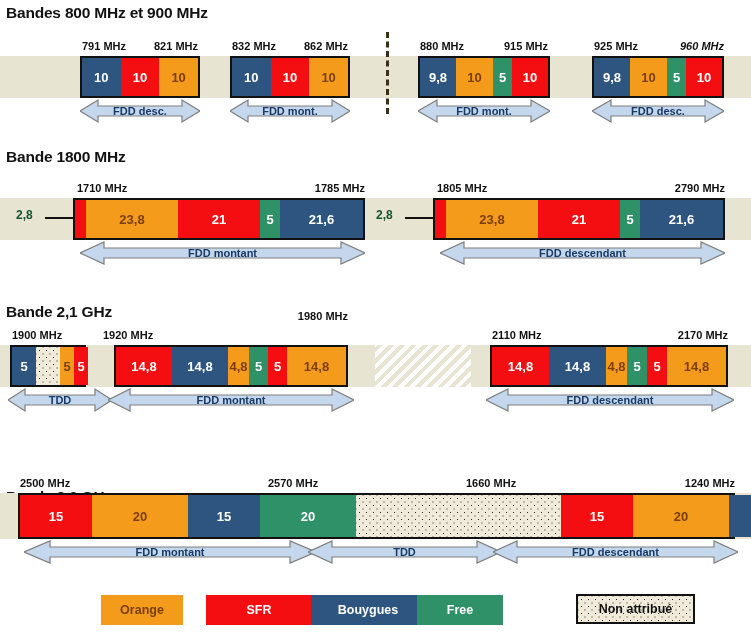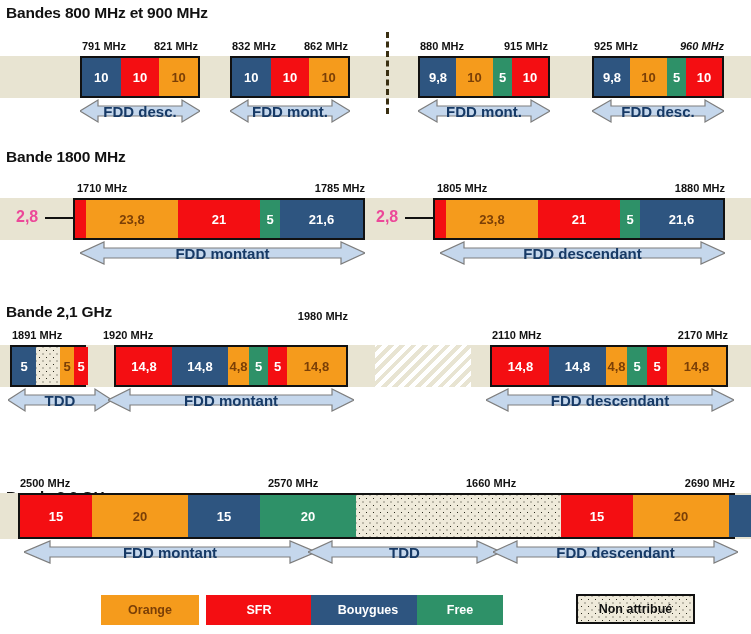--- a/index.html
+++ b/index.html
@@ -52,26 +52,26 @@
     white-space:nowrap;
     text-align:right;
   }
   .freq.r{transform:translateX(-100%);}
   
   .arrowwrap{position:absolute;height:26px;}
   .arrowwrap svg{display:block;width:100%;height:100%;}
   .arrowlbl{
     position:absolute;top:0;left:0;right:0;bottom:0;
     display:flex;align-items:center;justify-content:center;
-    font-size:15px;font-weight:bold;color:#173A66;
+    font-size:11px;font-weight:bold;color:#173A66;
     pointer-events:none;white-space:nowrap;
   }
   
   .callout{
-    position:absolute;font-size:16px;font-weight:bold;color:#ec4899;
+    position:absolute;font-size:12px;font-weight:bold;color:#14532d;
     white-space:nowrap;
   }
   .calloutline{position:absolute;height:0;border-top:2px solid #111111;}
   
   .legend-item{
     position:absolute;height:30px;display:flex;align-items:center;
     justify-content:center;font-size:12.5px;font-weight:bold;
     box-sizing:border-box;
   }
   .legend-na{
@@ -160,21 +160,21 @@
   <div class="blk c-bouygues" style="width:83px">21,6</div>
 </div>
 <div class="arrowwrap" style="left:80px;top:240px;width:285px;">
   <svg viewBox="0 0 285 26" preserveAspectRatio="none">
       <polygon points="0,13 24,2 24,8 261,8 261,2 285,13 261,24 261,18 24,18 24,24" fill="#C5D7EC" stroke="#7E7E7E" stroke-width="1.2"></polygon>
     </svg>
   <div class="arrowlbl">FDD montant</div>
 </div>
 
 <div class="freq" style="left:437px;top:182px;">1805 MHz</div>
-<div class="freq r" style="left:725px;top:182px;">1880 MHz</div>
+<div class="freq r" style="left:725px;top:182px;">2790 MHz</div>
 <div class="callout" style="left:376px;top:208px;">2,8</div>
 <div class="calloutline" style="left:405px;top:217px;width:28px;"></div>
 <div class="blockrow" style="left:433px;top:198px;width:292px;">
   <div class="blk c-sfr" style="width:11px"></div>
   <div class="blk c-orange" style="width:92px">23,8</div>
   <div class="blk c-sfr" style="width:82px">21</div>
   <div class="blk c-free" style="width:20px">5</div>
   <div class="blk c-bouygues" style="width:83px">21,6</div>
 </div>
 <div class="arrowwrap" style="left:440px;top:240px;width:285px;">
@@ -182,21 +182,21 @@
       <polygon points="0,13 24,2 24,8 261,8 261,2 285,13 261,24 261,18 24,18 24,24" fill="#C5D7EC" stroke="#7E7E7E" stroke-width="1.2"></polygon>
     </svg>
   <div class="arrowlbl">FDD descendant</div>
 </div>
 
 <div class="band-title" style="left:6px;top:303px;">Bande 2,1 GHz</div>
 
 <div class="beige-strip" style="top:345px;height:42px;"></div>
 <div class="hatch-strip" style="left:375px;top:345px;width:96px;height:42px;"></div>
 
-<div class="freq" style="left:12px;top:329px;">1891 MHz</div>
+<div class="freq" style="left:12px;top:329px;">1900 MHz</div>
 <div class="blockrow" style="left:10px;top:345px;width:76px;">
   <div class="blk c-bouygues" style="width:24px">5</div>
   <div class="blk c-na" style="width:24px"></div>
   <div class="blk c-orange" style="width:14px">5</div>
   <div class="blk c-sfr" style="width:14px">5</div>
 </div>
 <div class="arrowwrap" style="left:8px;top:387px;width:104px;">
   <svg viewBox="0 0 104 26" preserveAspectRatio="none">
       <polygon points="0,13 17,2 17,8 87,8 87,2 104,13 87,24 87,18 17,18 17,24" fill="#C5D7EC" stroke="#7E7E7E" stroke-width="1.2"></polygon>
     </svg>
@@ -237,21 +237,21 @@
   <div class="arrowlbl">FDD descendant</div>
 </div>
 
 <div class="band-title" style="left:6px;top:452px;margin-top:36px;">Bande 2,6 GHz</div>
 
 <div class="beige-strip" style="top:493px;height:46px;"></div>
 
 <div class="freq" style="left:20px;top:477px;">2500 MHz</div>
 <div class="freq" style="left:268px;top:477px;">2570 MHz</div>
 <div class="freq" style="left:466px;top:477px;">1660 MHz</div>
-<div class="freq r" style="left:735px;top:477px;">2690 MHz</div>
+<div class="freq r" style="left:735px;top:477px;">1240 MHz</div>
 
 <div class="blockrow" style="left:18px;top:493px;width:717px;height:46px;">
   <div class="blk c-sfr" style="width:72px">15</div>
   <div class="blk c-orange" style="width:96px">20</div>
   <div class="blk c-bouygues" style="width:72px">15</div>
   <div class="blk c-free" style="width:96px">20</div>
   <div class="blk c-na" style="width:205px"></div>
   <div class="blk c-sfr" style="width:72px">15</div>
   <div class="blk c-orange" style="width:96px">20</div>
   <div class="blk c-bouygues" style="width:72px">15</div>
@@ -270,17 +270,17 @@
     </svg>
   <div class="arrowlbl">TDD</div>
 </div>
 <div class="arrowwrap" style="left:493px;top:539px;width:245px;">
   <svg viewBox="0 0 245 26" preserveAspectRatio="none">
       <polygon points="0,13 24,2 24,8 221,8 221,2 245,13 221,24 221,18 24,18 24,24" fill="#C5D7EC" stroke="#7E7E7E" stroke-width="1.2"></polygon>
     </svg>
   <div class="arrowlbl">FDD descendant</div>
 </div>
 
-<div class="legend-item c-orange" style="left:101px;top:595px;width:98px;">Orange</div>
+<div class="legend-item c-orange" style="left:101px;top:595px;width:82px;">Orange</div>
 <div class="legend-item c-sfr" style="left:206px;top:595px;width:106px;">SFR</div>
 <div class="legend-item c-bouygues" style="left:311px;top:595px;width:114px;">Bouygues</div>
 <div class="legend-item c-free" style="left:417px;top:595px;width:86px;">Free</div>
 <div class="legend-item c-na legend-na" style="left:576px;top:594px;width:119px;">Non attribué</div>
 
 </body></html>

